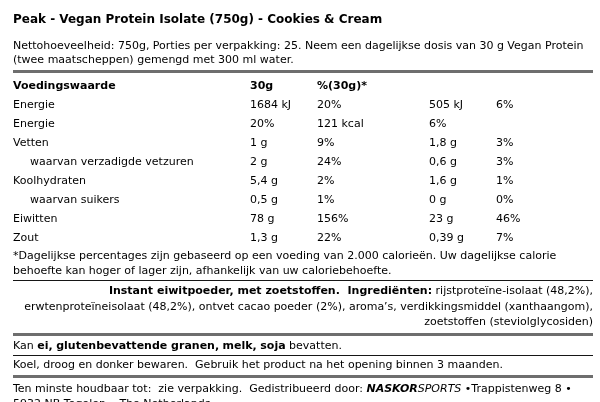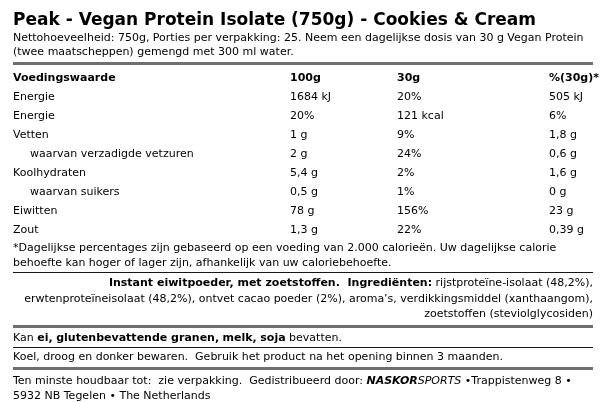--- a/index.html
+++ b/index.html
@@ -9,34 +9,33 @@
     box-sizing:border-box;
     padding:8px 7px 0 13px;
     background:#ffffff;
     color:#000000;
     font-family:"DejaVu Sans", sans-serif;
     font-size:11px;
     overflow:hidden;
   }
   .content { width:580px; }
   .title {
-    font-size:17px;
+    font-size:12px;
     font-weight:bold;
     line-height:15px;
-    margin:4px 0 4px 0;
+    margin:4px 0 12px 0;
   }
   .intro { line-height:14px; white-space:pre-wrap; }
   .rule-thick { height:3px; background:#6e6e6e; margin:3px 0; }
   .rule-thin  { height:1px; background:#161616; margin:2px 0; }
   .ntable { margin-top:1px; }
   .nrow {
     display:grid;
     grid-template-columns:237px 67px 112px 67px 1fr;
     line-height:19px;
-    gap:40px;
   }
   .nrow.header { font-weight:bold; }
   .c1.sub { padding-left:17px; }
   .footnote { line-height:14.5px; margin-top:2px; white-space:pre-wrap; }
   .ingredients { line-height:15.5px; margin:2px 0 1px 0; white-space:pre-wrap;text-align:right; }
   .single { line-height:14px; margin:2px 0; white-space:pre-wrap; }
   .dist { line-height:15px; margin:2px 0 0 0; white-space:pre-wrap; }
   b, .bold { font-weight:bold; }
   .brand-bold { font-weight:bold; font-style:italic; }
   .brand-italic { font-style:italic; }
@@ -50,21 +49,20 @@
 
     <p class="title">Peak - Vegan Protein Isolate (750g) - Cookies &amp; Cream</p>
 
     <p class="intro">Nettohoeveelheid: 750g, Porties per verpakking: 25. Neem een dagelijkse dosis van 30 g Vegan Protein (twee maatscheppen) gemengd met 300 ml water.</p>
 
     <div class="rule-thick"></div>
 
     <div class="ntable">
       <div class="nrow header">
         <span class="c1">Voedingswaarde</span>
-        <span class="c2">100g</span>
         <span class="c4">30g</span>
         <span class="c5">%(30g)*</span>
       </div>
 
       <div class="nrow">
         <span class="c1">Energie</span>
         <span class="c2">1684 kJ</span>
         <span class="c3">20%</span>
         <span class="c4">505 kJ</span>
         <span class="c5">6%</span>

